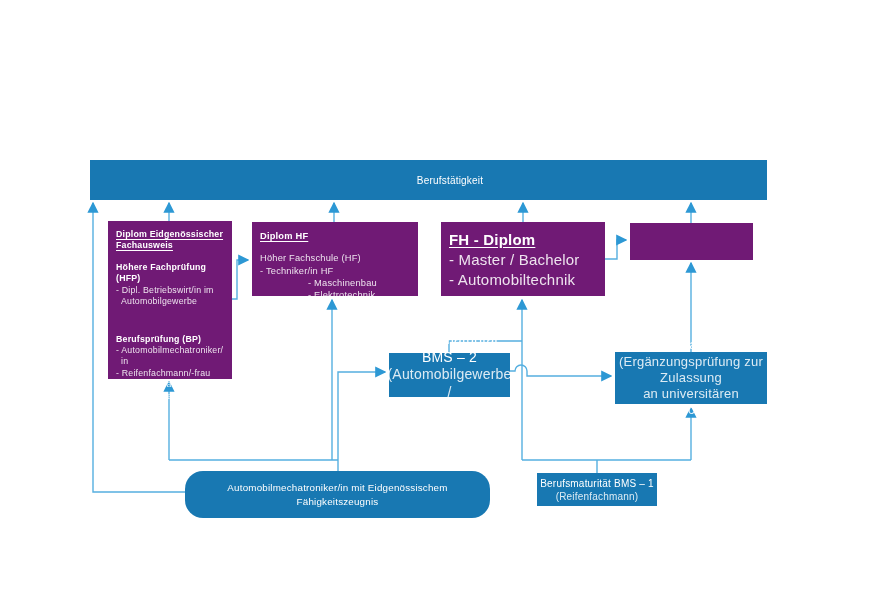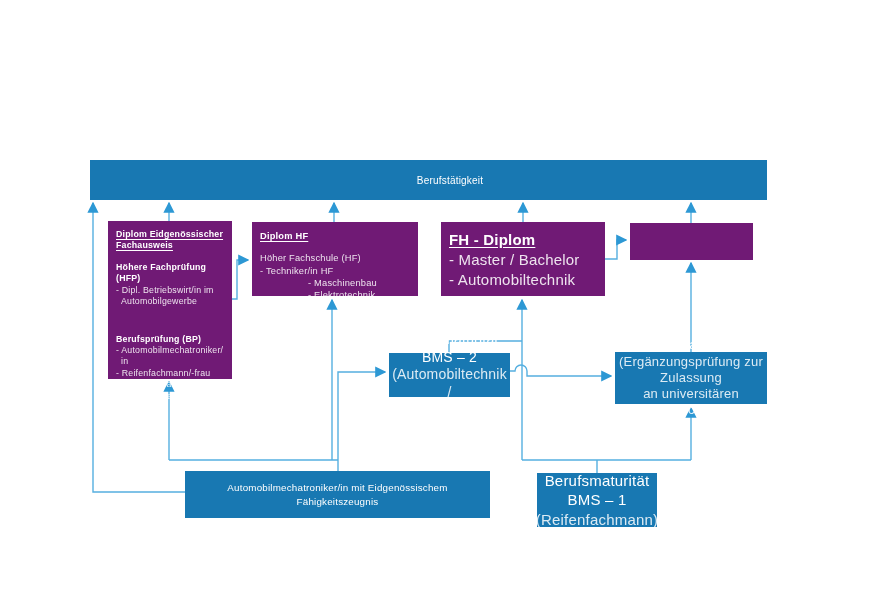--- a/index.html
+++ b/index.html
@@ -20,22 +20,22 @@
   .box-line{color:rgba(255,255,255,0.88);}
   .indent{padding-left:5px;}
   .big-indent{padding-left:48px;}
   .leftbox{left:108px;top:221px;width:124px;height:158px;padding:8px 6px 6px 8px;font-size:8.8px;line-height:1.3;}
   .hfbox{left:252px;top:222px;width:166px;height:74px;padding:8px 6px 6px 8px;font-size:9.3px;line-height:1.32;}
   .fhbox{left:441px;top:222px;width:164px;height:74px;padding:8px 6px 6px 8px;font-size:15px;line-height:1.32;}
   .fhbox .box-title{margin-bottom:0;}
   .unibox{left:630px;top:223px;width:123px;height:37px;font-size:9.6px;}
   .bms2box{left:389px;top:353px;width:121px;height:44px;font-size:14px;line-height:1.25;}
   .passbox{left:615px;top:352px;width:152px;height:52px;font-size:13px;line-height:1.25;}
-  .efzbox{left:185px;top:471px;width:305px;height:47px;font-size:9.8px;line-height:1.35;}
-  .bms1box{left:537px;top:473px;width:120px;height:54px;font-size:15px;line-height:1.3;}
+  .efzbox{left:185px;top:471px;width:305px;height:47px;font-size:9.8px;line-height:1.35;border-radius:18px;}
+  .bms1box{left:537px;top:473px;width:120px;height:33px;font-size:10px;line-height:1.3;}
   .sub{color:rgba(255,255,255,0.85);}
 </style>
 </head>
 <body>
 
 <div class="canvas">
 
   <svg class="connectors" viewBox="0 0 896 597">
     <defs>
       <marker id="ar" viewBox="0 0 8 8" refX="7" refY="4" markerWidth="8" markerHeight="8" orient="auto-start-reverse">
@@ -96,21 +96,21 @@
     <div class="box-line">- Master / Bachelor</div>
     <div class="box-line">- Automobiltechnik</div>
   </div>
 
   <div class="box light unibox centered">
     <span></span>
   </div>
 
   <div class="box dark bms2box centered">
     <div>Berufsmaturität BMS – 2</div>
-    <div class="sub">(Automobiltechnik /</div>
+    <div class="sub">(Automobilgewerbe /</div>
     <div class="sub">Vollzeit)</div>
   </div>
 
   <div class="box dark passbox centered">
     <div>Passarelle</div>
     <div class="sub">(Ergänzungsprüfung zur</div>
     <div class="sub">Zulassung</div>
     <div class="sub">an universitären Hochschulen)</div>
   </div>
 

